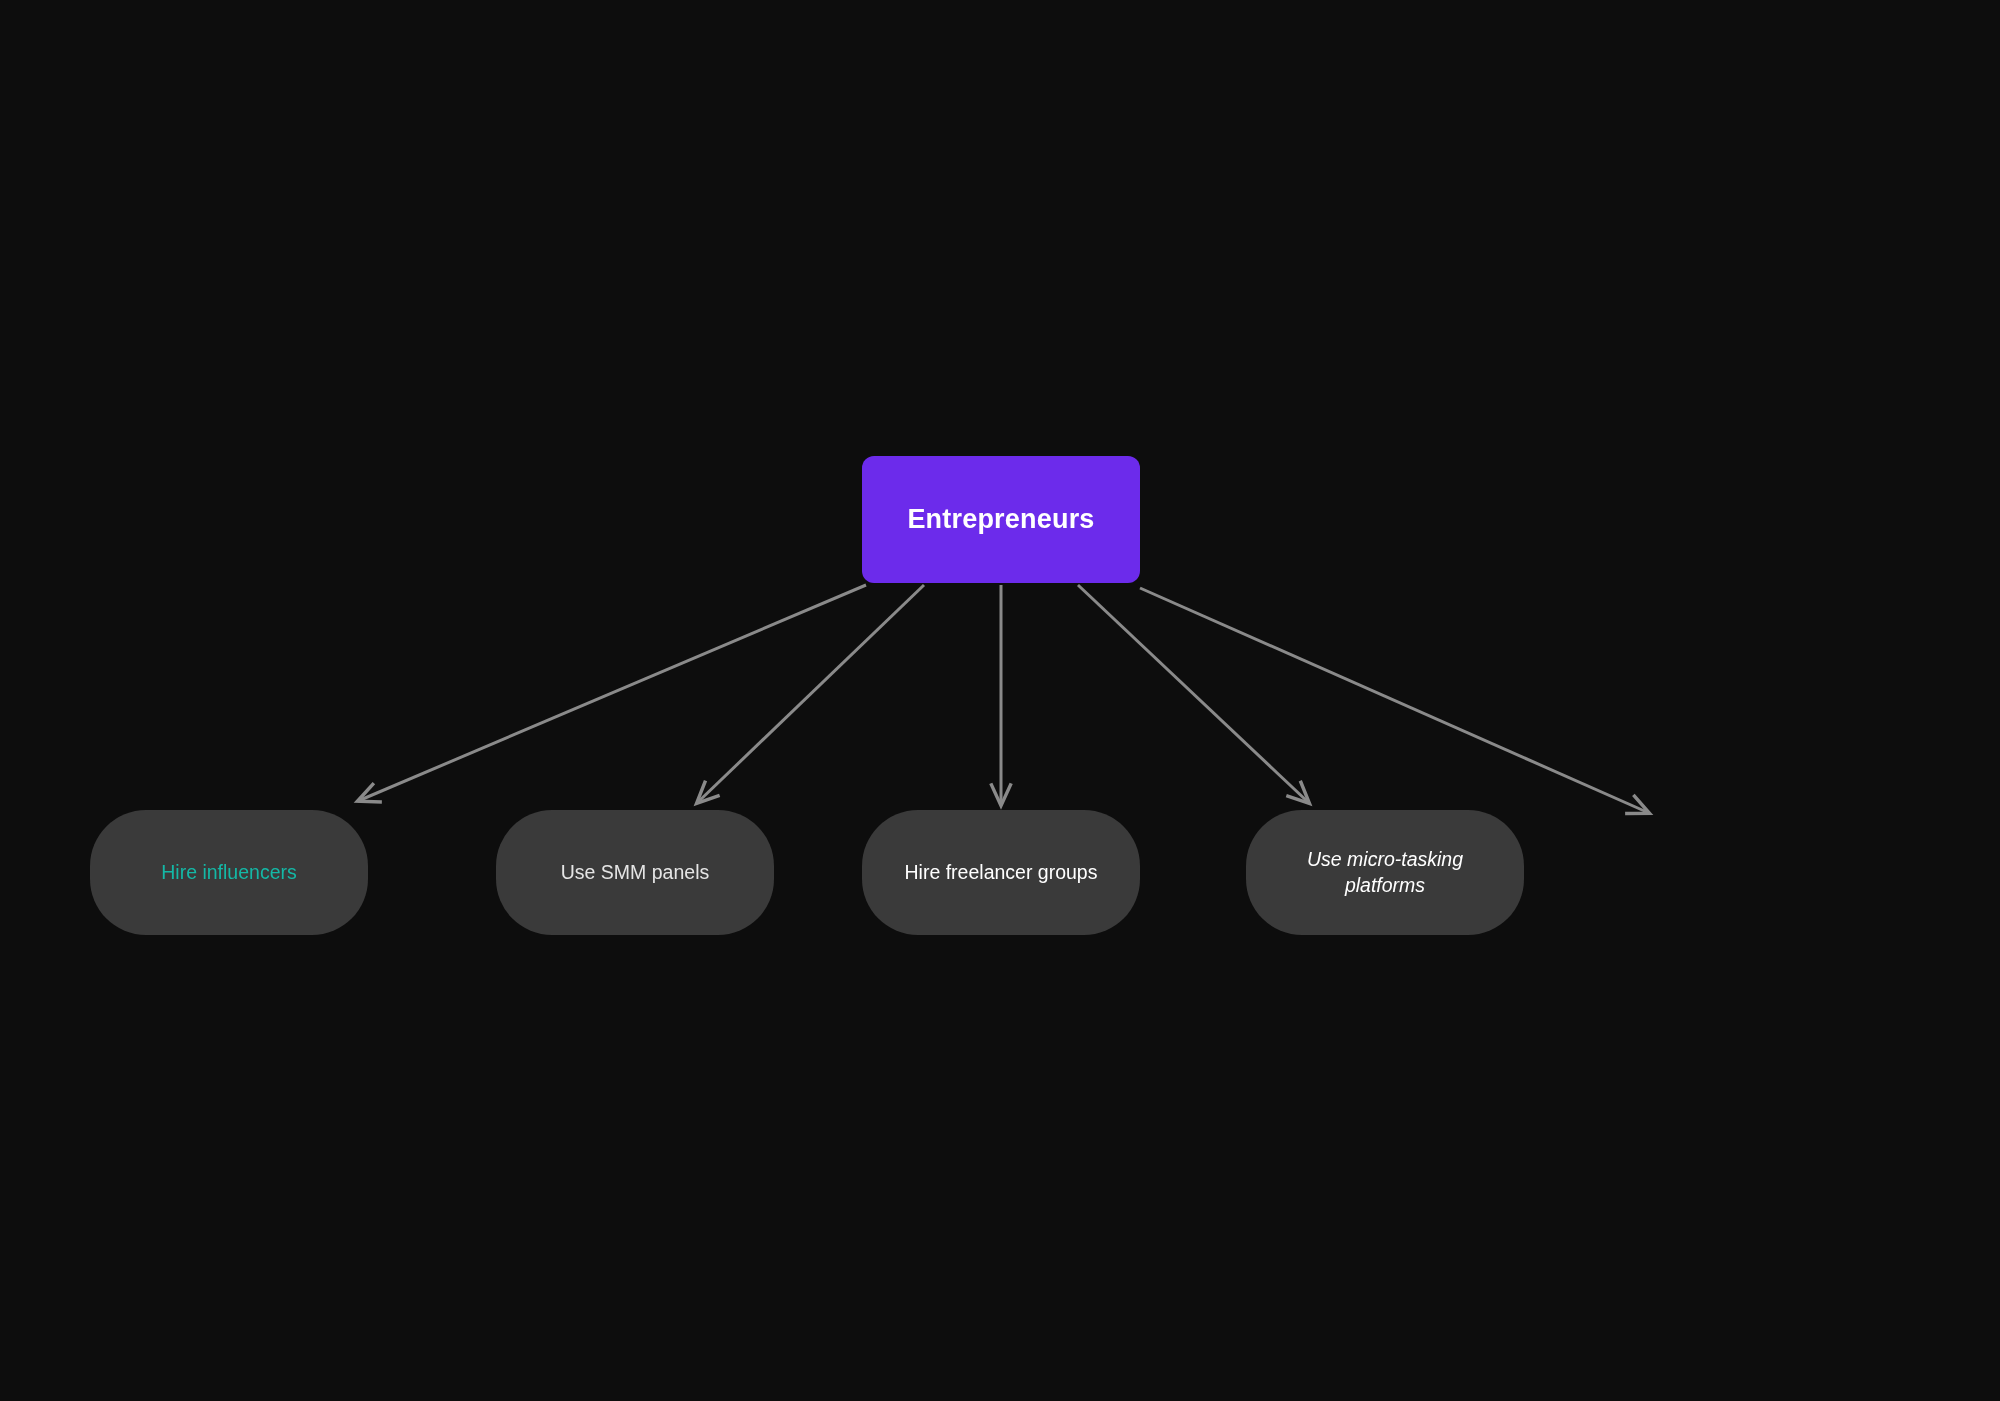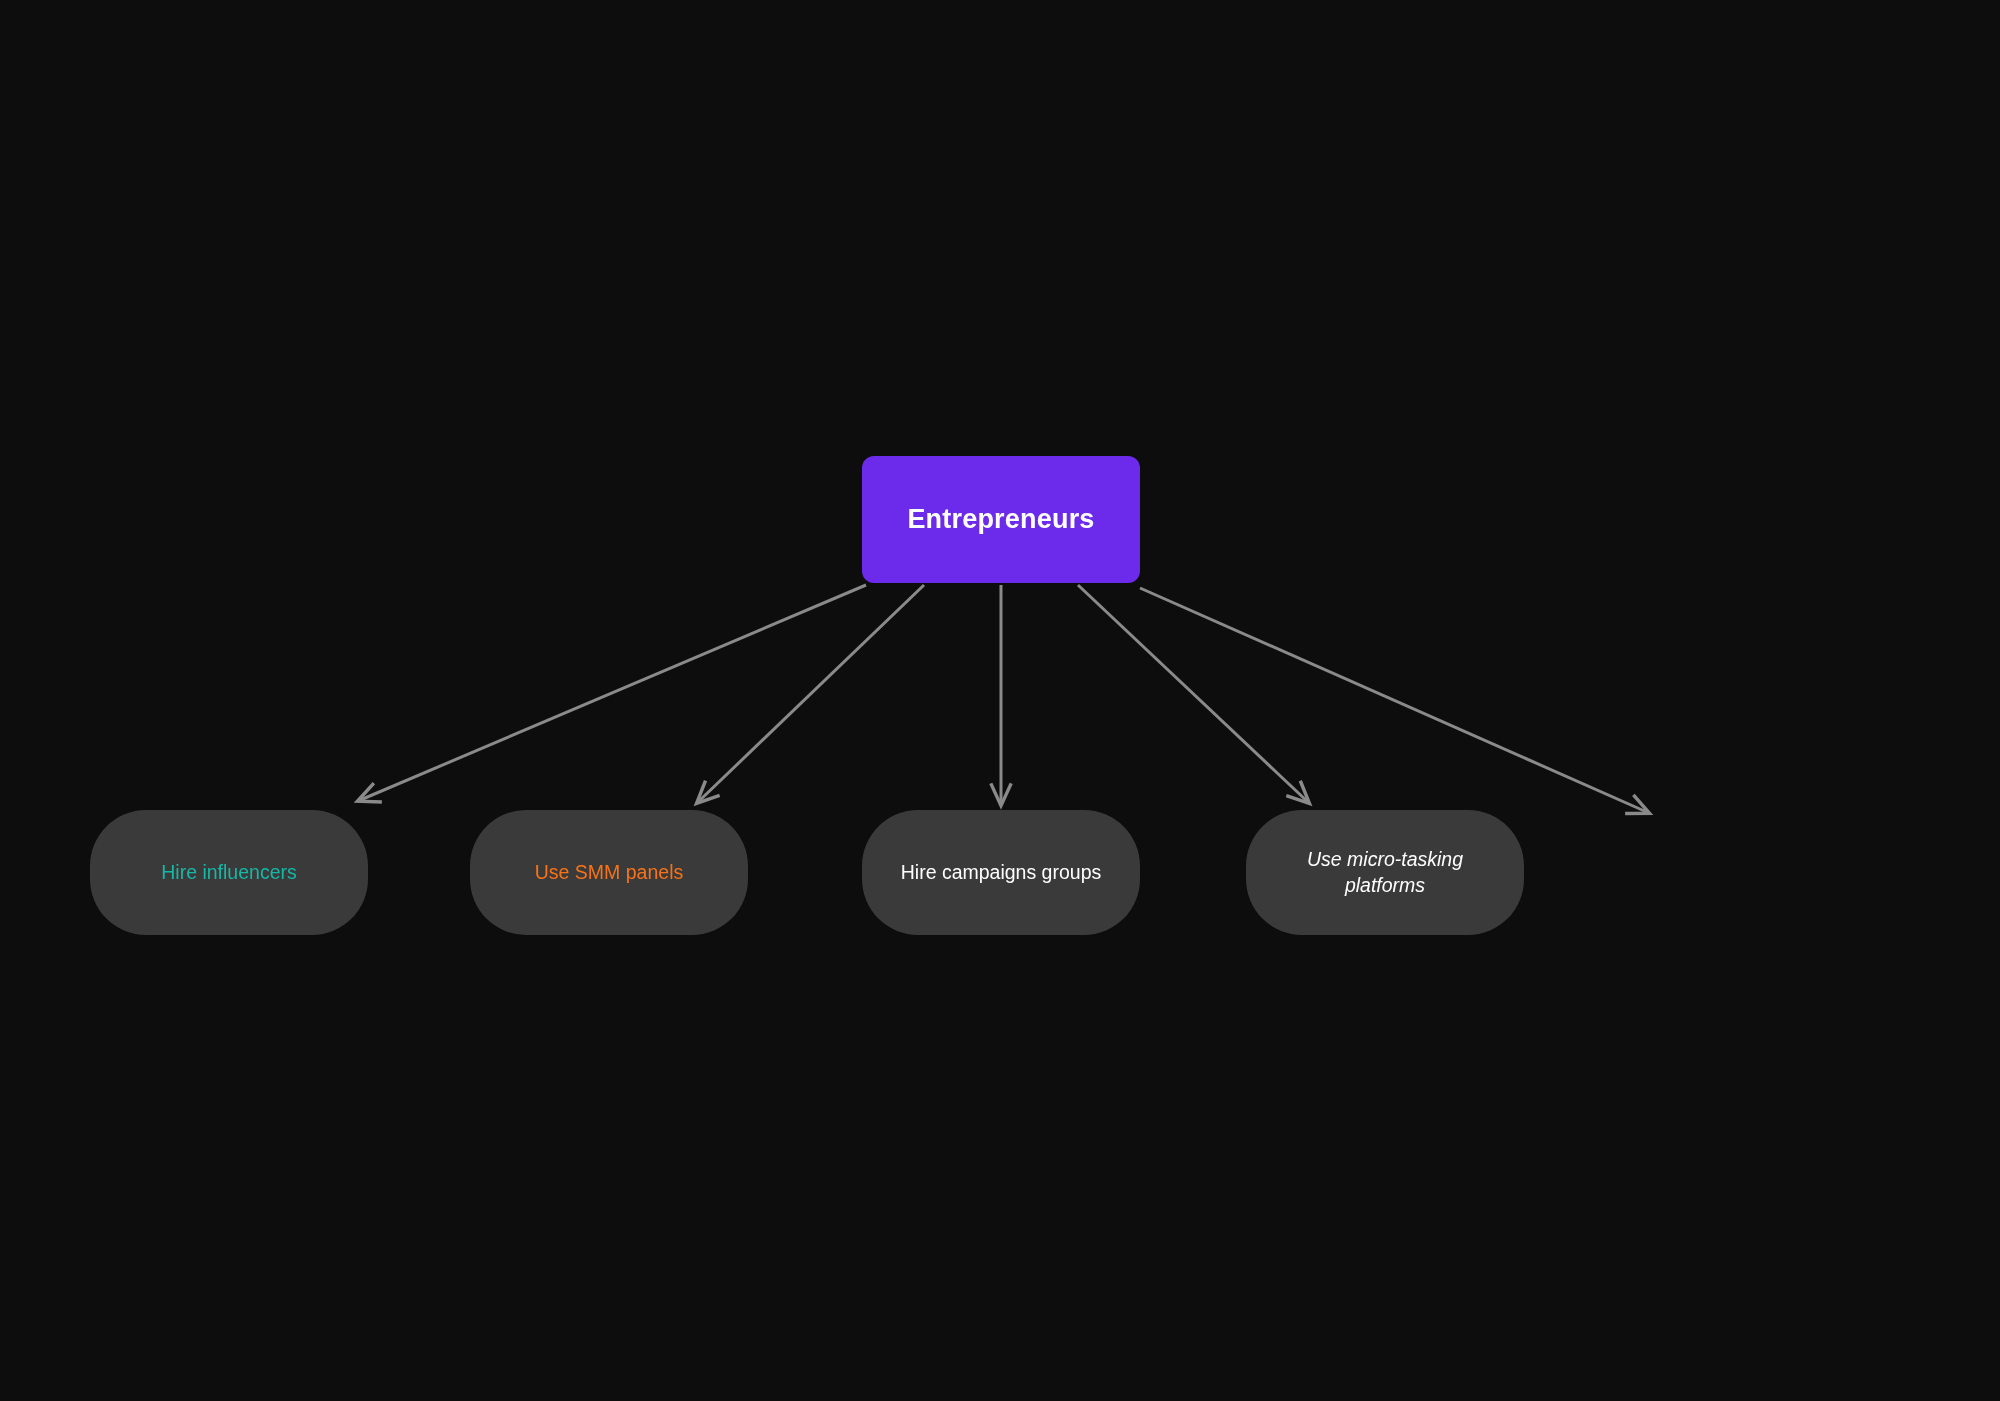--- a/index.html
+++ b/index.html
@@ -80,26 +80,26 @@
   </svg>
 
   <div class="node node-root" style="left: 862px; top: 456px; width: 278px; height: 127px; background: rgb(108, 43, 235); color: rgb(255, 255, 255);">
     <span class="node-label">Entrepreneurs</span>
   </div>
 
   <div class="node node-leaf" style="left: 90px; top: 810px; width: 278px; height: 125px; background: rgb(58, 58, 58); color: #14b8a6;">
     <span class="node-label">Hire influencers</span>
   </div>
 
-  <div class="node node-leaf" style="left: 470px; top: 810px; width: 278px; height: 125px; background: rgb(58, 58, 58); color: #f97316;">
+  <div class="node node-leaf" style="left: 496px; top: 810px; width: 278px; height: 125px; background: rgb(58, 58, 58); color: #e5e5e5;">
     <span class="node-label">Use SMM panels</span>
   </div>
 
   <div class="node node-leaf" style="left: 862px; top: 810px; width: 278px; height: 125px; background: rgb(58, 58, 58); color: rgb(255, 255, 255);">
-    <span class="node-label">Hire campaigns groups</span>
+    <span class="node-label">Hire freelancer groups</span>
   </div>
 
   <div class="node node-leaf" style="left: 1246px; top: 810px; width: 278px; height: 125px; background: rgb(58, 58, 58); color: rgb(255, 255, 255); font-style: italic;">
     <span class="node-label">Use micro-tasking
 platforms</span>
   </div>
 
 
 </div>
 

